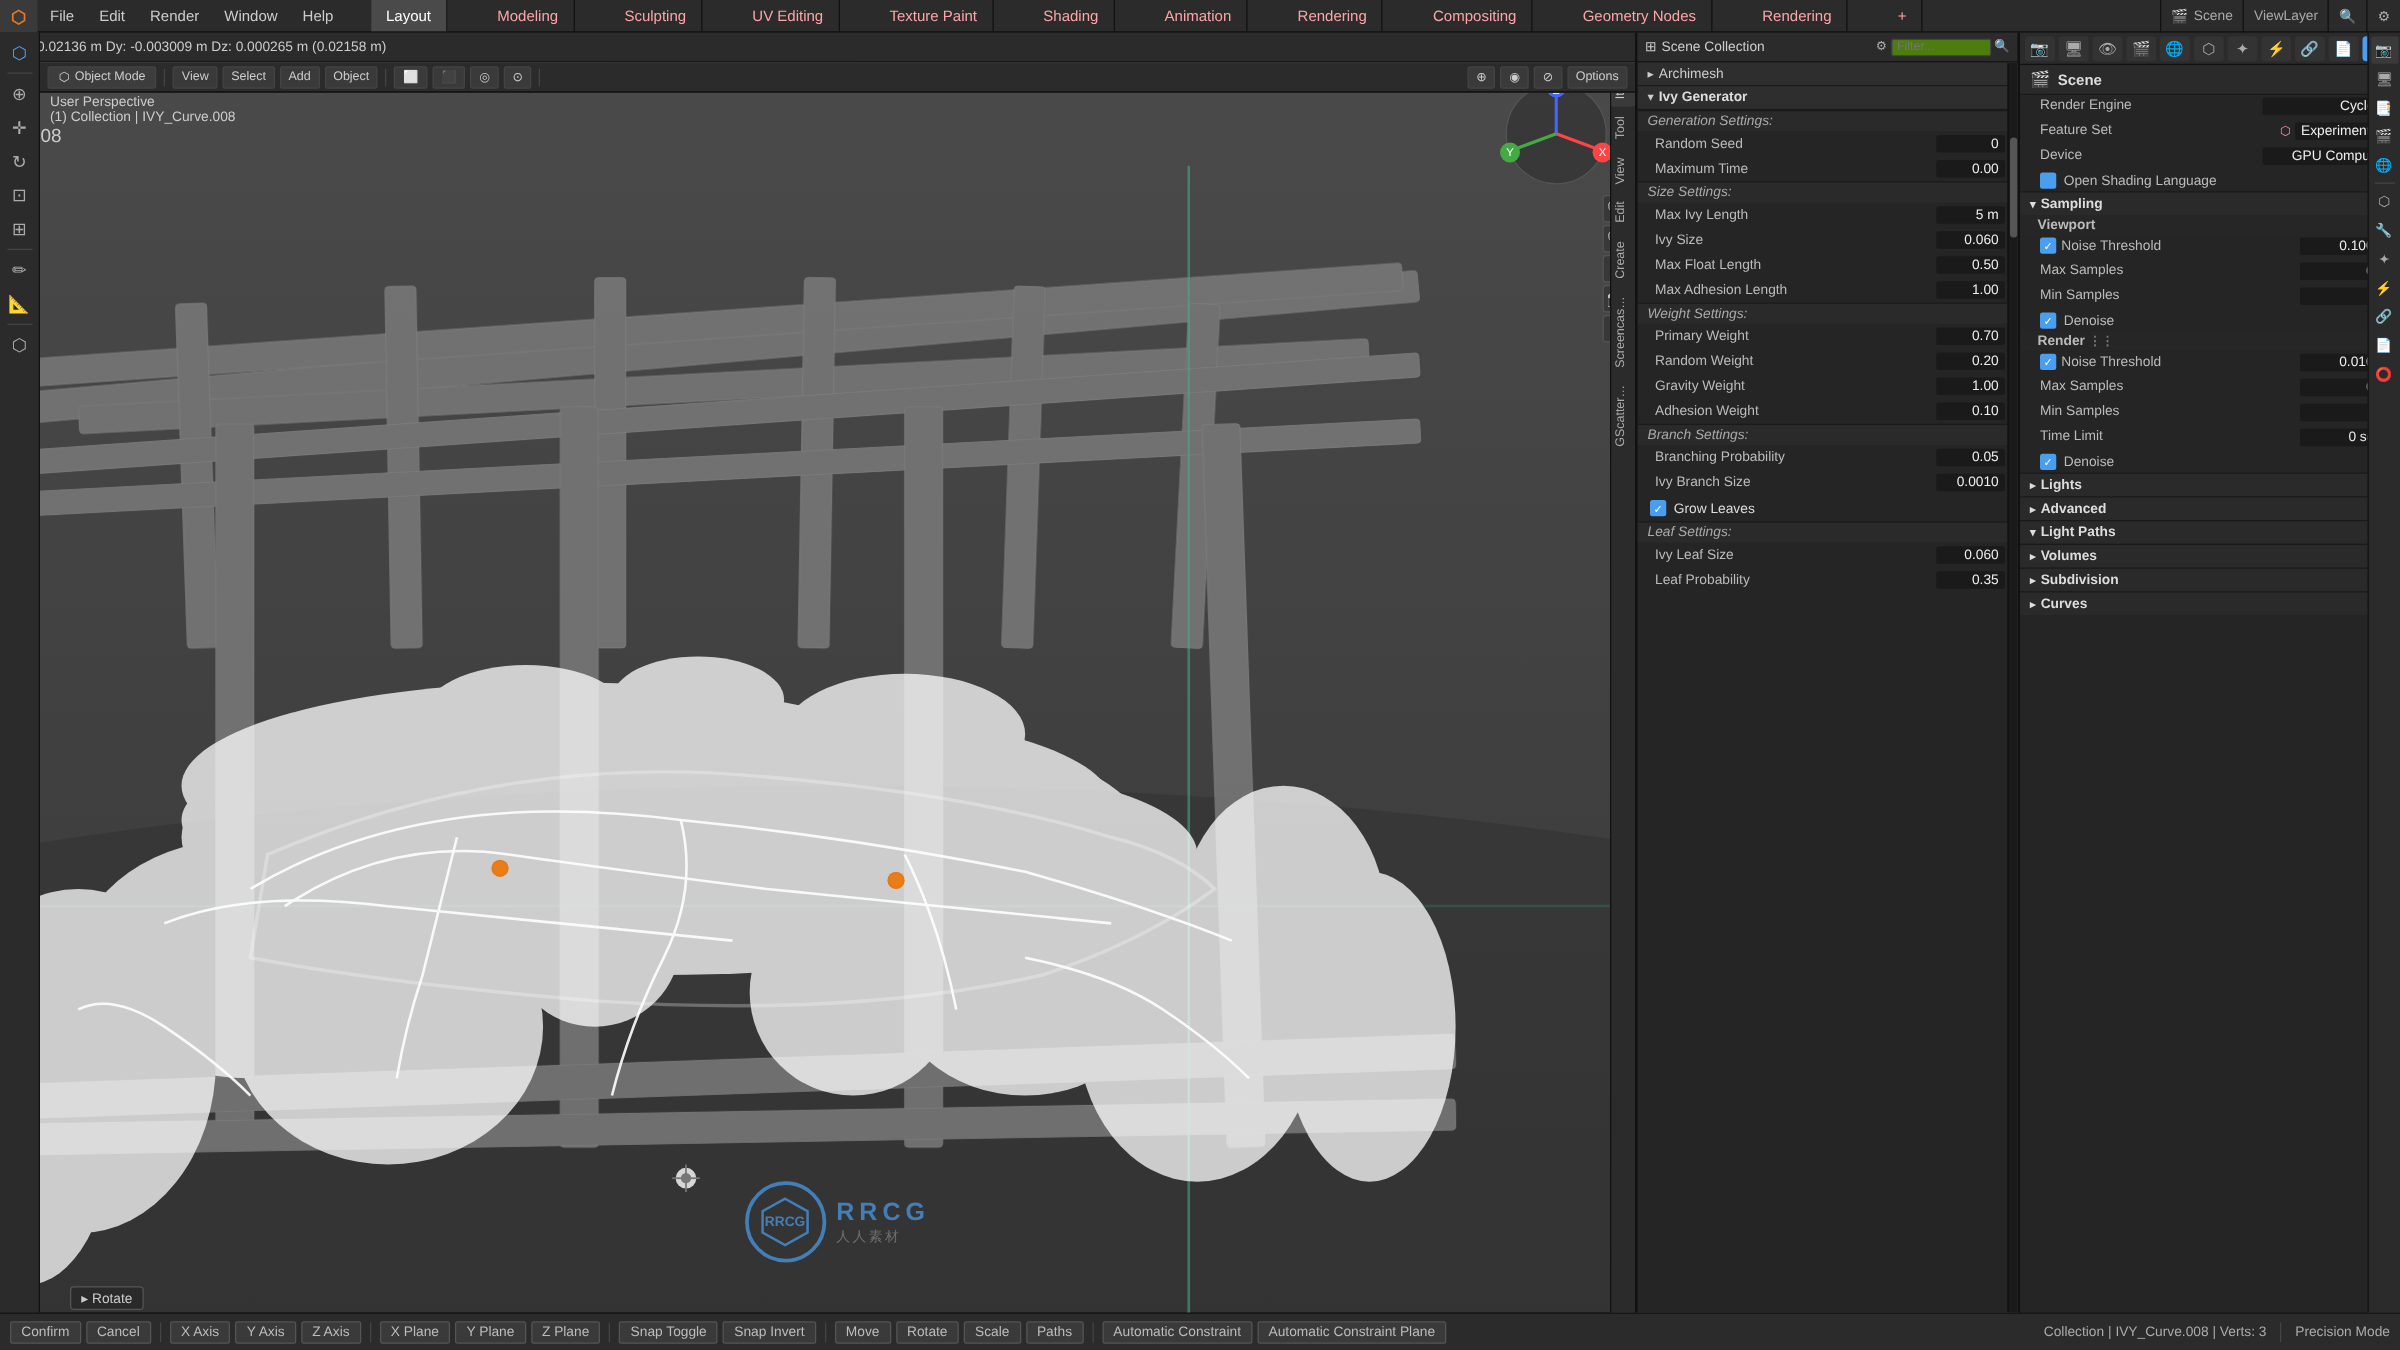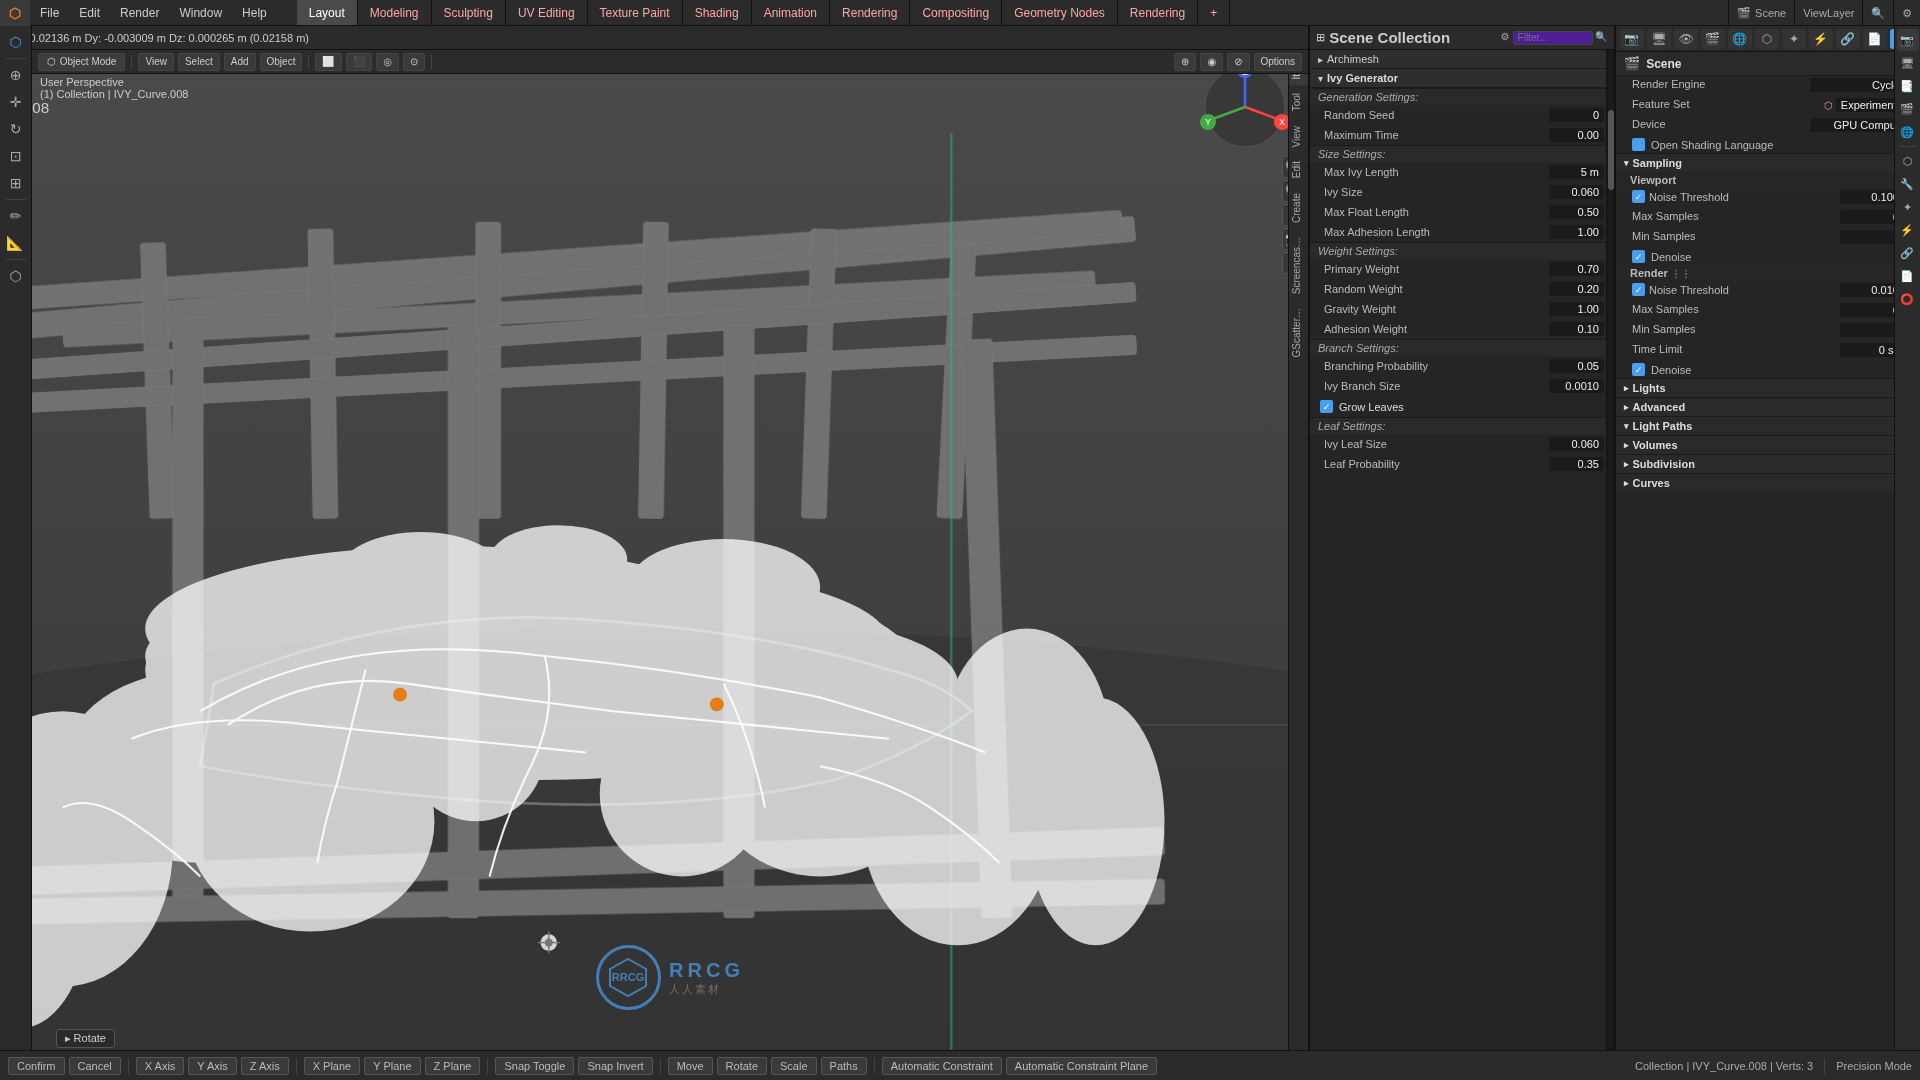--- a/index.html
+++ b/index.html
@@ -40,20 +40,21 @@
       display: flex; align-items: center;
       color: #ccc;
       font-size: 12px;
       cursor: pointer;
     }
     .workspace-tabs {
       display: flex;
       margin-left: 20px;
       height: 100%;
       align-items: center;
+      gap: 28px;
     }
     .workspace-tab {
       padding: 0 12px;
       height: 100%;
       display: flex; align-items: center;
       font-size: 12px;
       color: #fca5a5;
       cursor: pointer;
       border-right: 1px solid #111;
     }
@@ -681,24 +682,24 @@
           <div style="color:#888;font-size:11px;letter-spacing:2px;">人人素材</div>
         </div>
       </div>
     </div>
   </div>
 </div>
 
 <div id="outliner-panel">
   <div class="ol-hdr">
     <span style="font-size:11px">⊞</span>
-    <span style="font-weight:bold;font-size:15px;">Scene Collection</span>
+    <span style="font-weight:normal;font-size:11px;">Scene Collection</span>
     <div style="margin-left:auto;display:flex;gap:3px;">
       <div style="font-size:10px;color:#aaa;">⚙</div>
-      <input type="text" style="background: #4c1d95; border: 1px solid rgb(68, 68, 68); border-radius: 2px; height: 14px; padding: 0px 4px; color: rgb(204, 204, 204); font-size: 10px; width: 80px;" placeholder="Filter...">
+      <input type="text" style="background: #4d7c0f; border: 1px solid rgb(68, 68, 68); border-radius: 2px; height: 14px; padding: 0px 4px; color: rgb(204, 204, 204); font-size: 10px; width: 80px;" placeholder="Filter...">
       <div style="font-size:10px;color:#aaa;">🔍</div>
     </div>
   </div>
 
   <div class="ol-collection">
     <span class="caret-down">▾</span>
     <span style="font-size:11px;margin-right:4px;">📁</span>
     <span>Collection</span>
     <span class="ol-eye">👁</span>
   </div>

